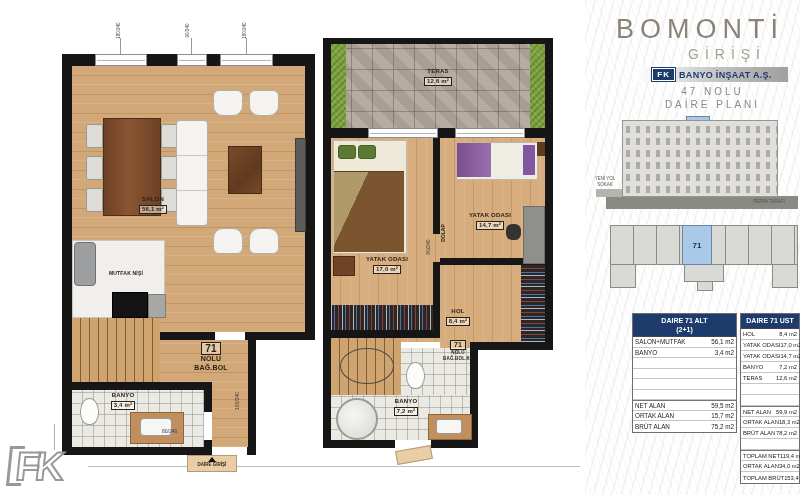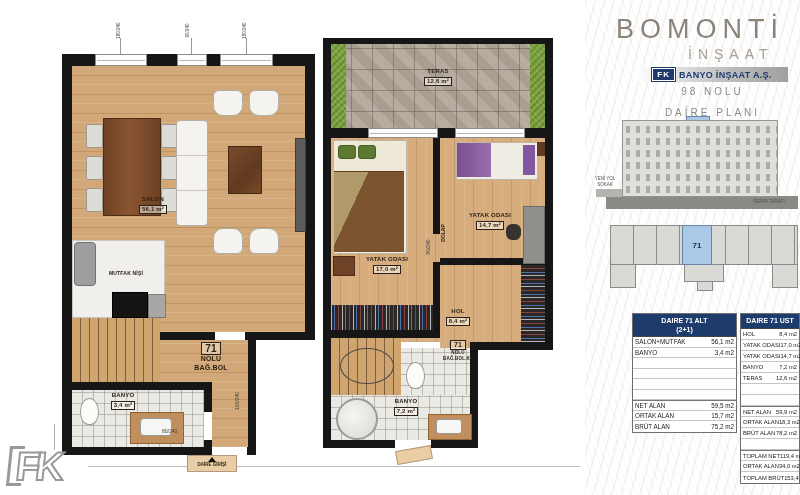--- a/index.html
+++ b/index.html
@@ -225,27 +225,27 @@
     <div class="lbl" style="left:386px;top:398px;width:40px;">
       <span>BANYO</span><br>
       <span class="abox">7,2 m²</span>
     </div>
     <div class="dim vdim" style="left:420px;top:244px;">90/240</div>
     <div class="dim vdim" style="left:434px;top:230px;color:#2a2218;font-weight:bold;">DOLAP</div>
   </div>
 
   <div>
     <div class="title" style="left:616px;top:14px;text-align:center;">BOMONTİ</div>
-    <div class="subtitle" style="left:688px;top:46px;">İNŞAAT</div>
+    <div class="subtitle" style="left:688px;top:46px;">GİRİŞİ</div>
     <div class="brandbar" style="left:636px;top:67px;width:152px;height:15px;">
       <span class="fkbadge">FK</span>
       <span class="brandtxt">BANYO İNŞAAT A.Ş.</span>
     </div>
-    <div class="caption" style="left:640px;top:86px;width:145px;">98 NOLU</div>
-    <div class="caption" style="left:640px;top:99px;width:145px;margin-top:8px;">DAİRE PLANI</div>
+    <div class="caption" style="left:640px;top:86px;width:145px;">47 NOLU</div>
+    <div class="caption" style="left:640px;top:99px;width:145px;">DAİRE PLANI</div>
 
     <div class="ground" style="left:606px;top:196px;width:192px;height:13px;"></div>
     <div class="abs" style="left:596px;top:189px;width:28px;height:8px;background:#b5b5b0;z-index:1;"></div>
     <div class="blue abs" style="left:686px;top:116px;width:24px;height:28px;z-index:2;font-size:7px;line-height:36px;">71</div>
     <div class="bldg" style="left:622px;top:120px;width:156px;height:77px;"></div>
     <div class="tinytxt" style="left:588px;top:176px;width:34px;">
       <span>YENİ YOL</span><br>
       <span>SOKAK</span>
     </div>
     <div class="tinytxt" style="left:744px;top:199px;width:50px;">PERPA TARAFI</div>

